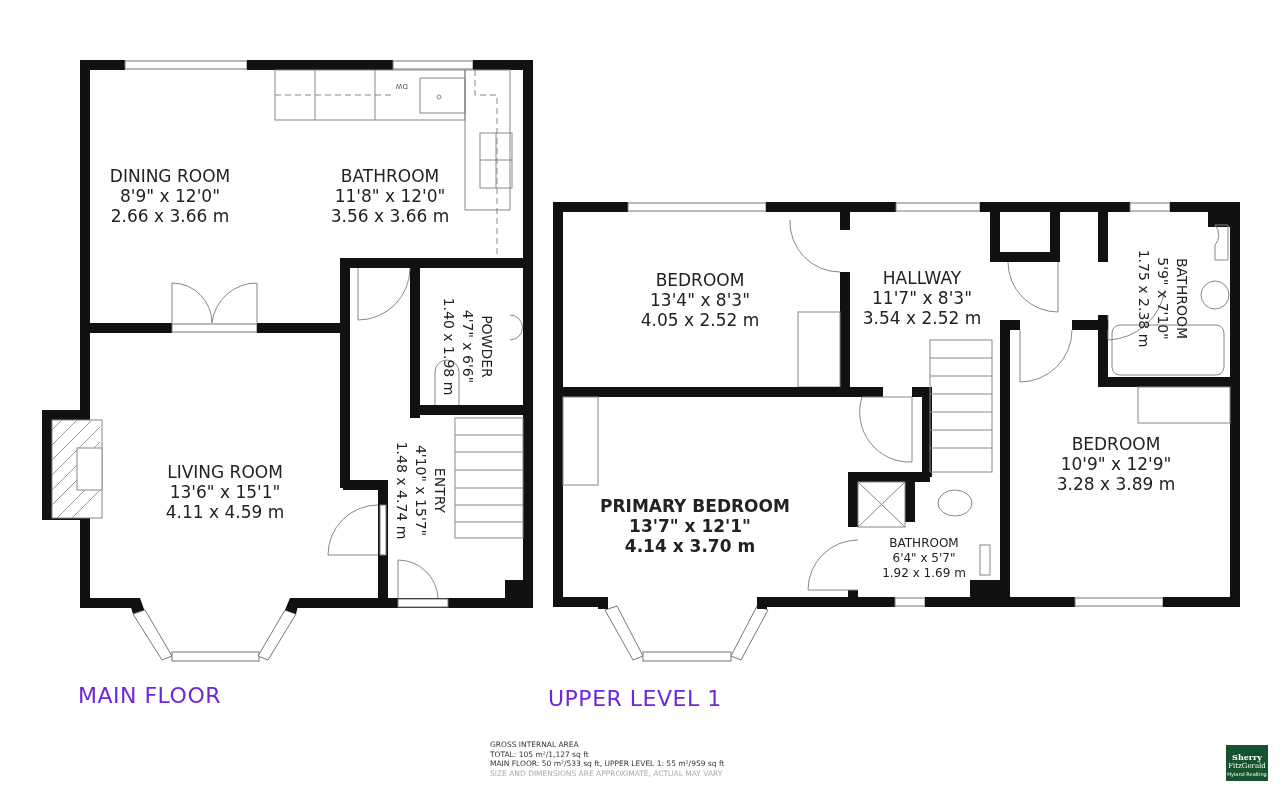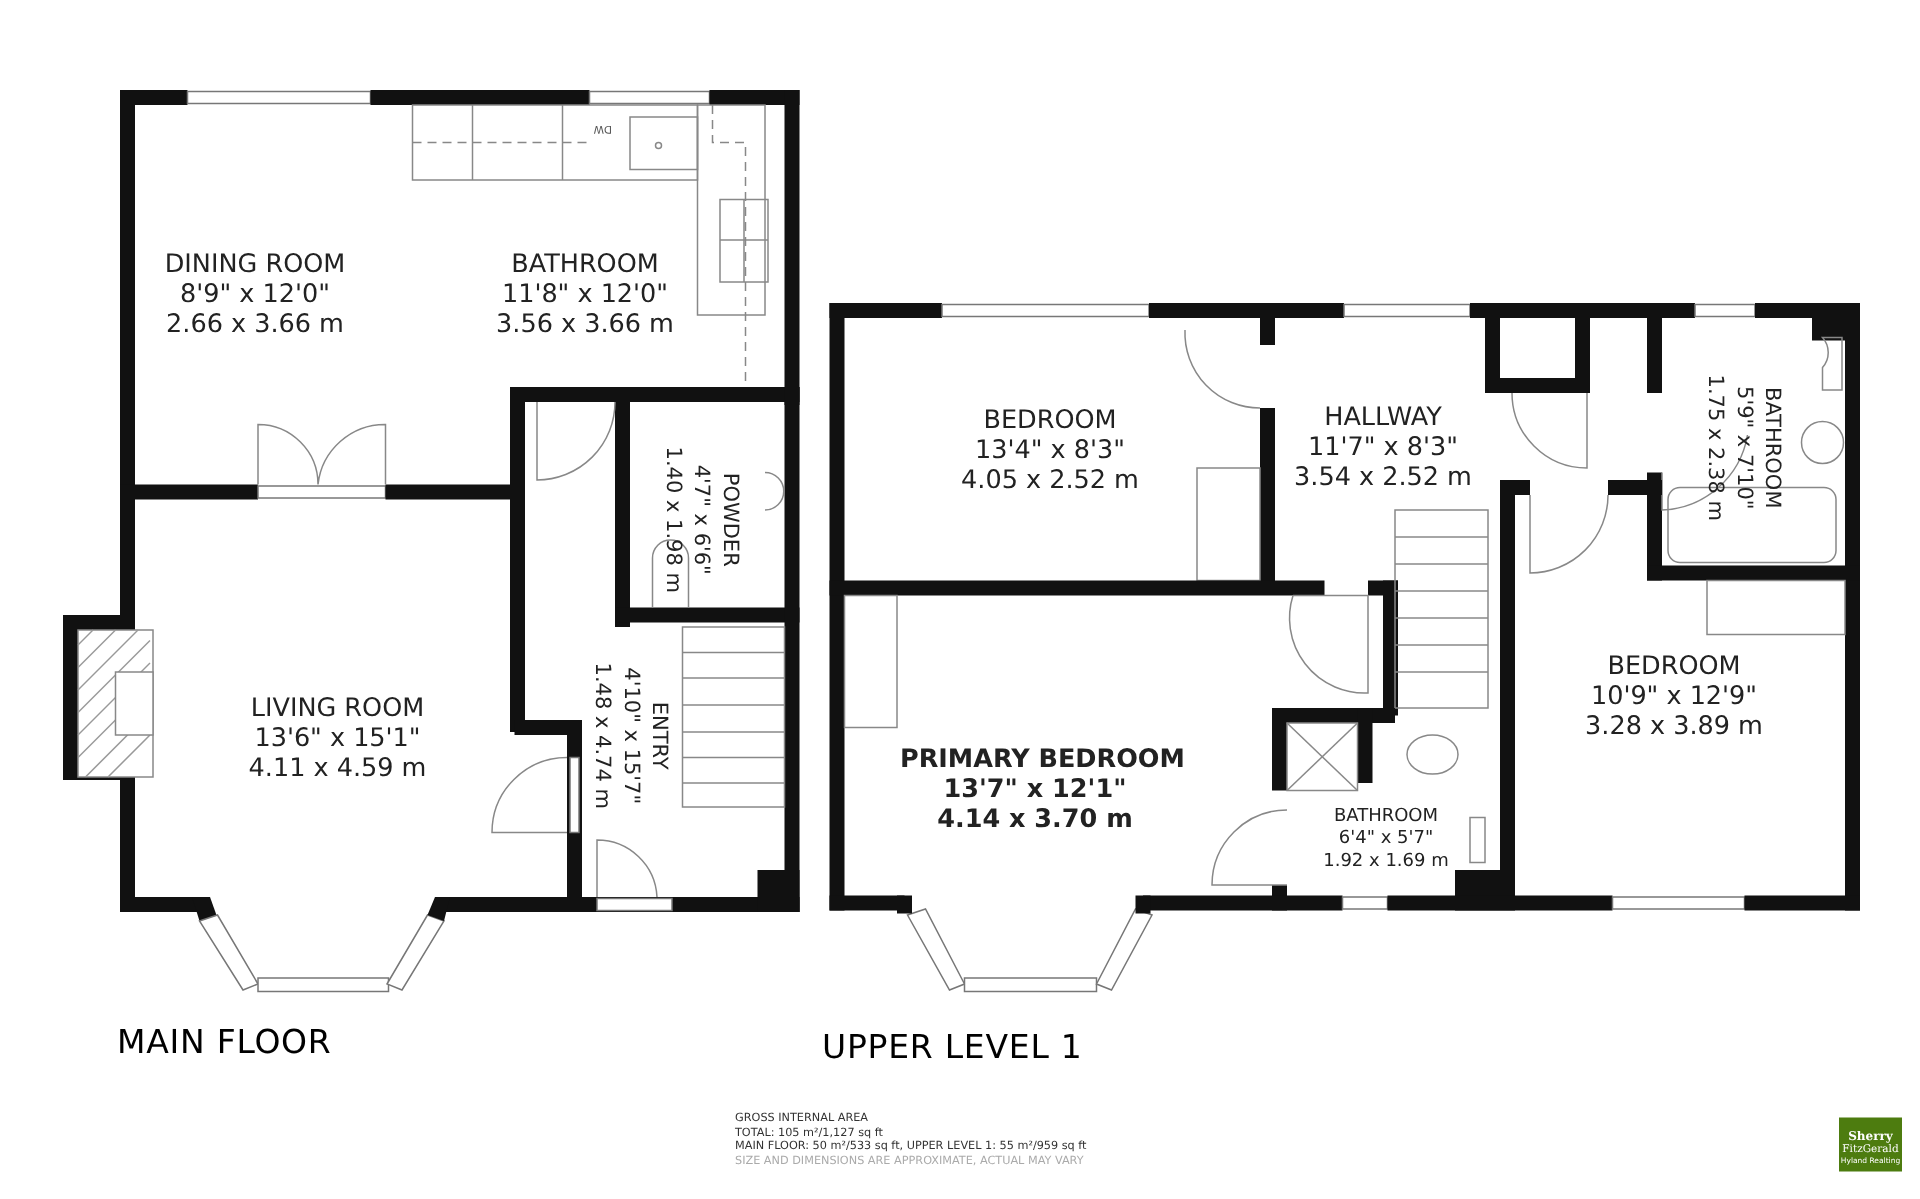--- a/index.html
+++ b/index.html
@@ -5,24 +5,24 @@
   html,body{margin:0;padding:0;background:#fff;}
   body{width:1280px;height:799px;position:relative;overflow:hidden;font-family:"DejaVu Sans","Liberation Sans",sans-serif;color:#222;}
   svg.plan{position:absolute;left:0;top:0;}
   .wall{fill:#111;}
   .win{fill:#fff;stroke:#777;stroke-width:1;}
   .thin{fill:none;stroke:#888;stroke-width:1;}
   .dash{fill:none;stroke:#888;stroke-width:1;stroke-dasharray:6 4;}
   .room-label{position:absolute;text-align:center;font-size:17px;line-height:20px;color:#222;white-space:nowrap;}
   .room-label.small{font-size:12px;line-height:15px;}
   .rot{transform:rotate(90deg);transform-origin:center center;}
-  .floor-title{position:absolute;font-size:22px;color:#000000;letter-spacing:0.5px;}
+  .floor-title{position:absolute;font-size:22px;color:#6d28d9;letter-spacing:0.5px;}
   .footer{position:absolute;left:490px;top:740px;width:380px;text-align:left;font-size:7.5px;line-height:9.5px;color:#333;}
   .footer .faint{color:#aaa;}
-  .logo{position:absolute;left:1226px;top:745px;width:42px;height:36px;background:#4d7c0f;color:#fff;text-align:center;font-family:"DejaVu Serif",serif;}
+  .logo{position:absolute;left:1226px;top:745px;width:42px;height:36px;background:#14532d;color:#fff;text-align:center;font-family:"DejaVu Serif",serif;}
   .logo .l1{font-size:8px;line-height:9px;padding-top:8px;font-weight:bold;}
   .logo .l2{font-size:7px;line-height:8px;font-weight:normal;}
   .logo .l3{font-size:5px;line-height:9px;font-family:"DejaVu Sans",sans-serif;}
 </style>
 </head>
 <body>
 
 <svg class="plan" width="1280" height="799" viewBox="0 0 1280 799">
 
   <g>

